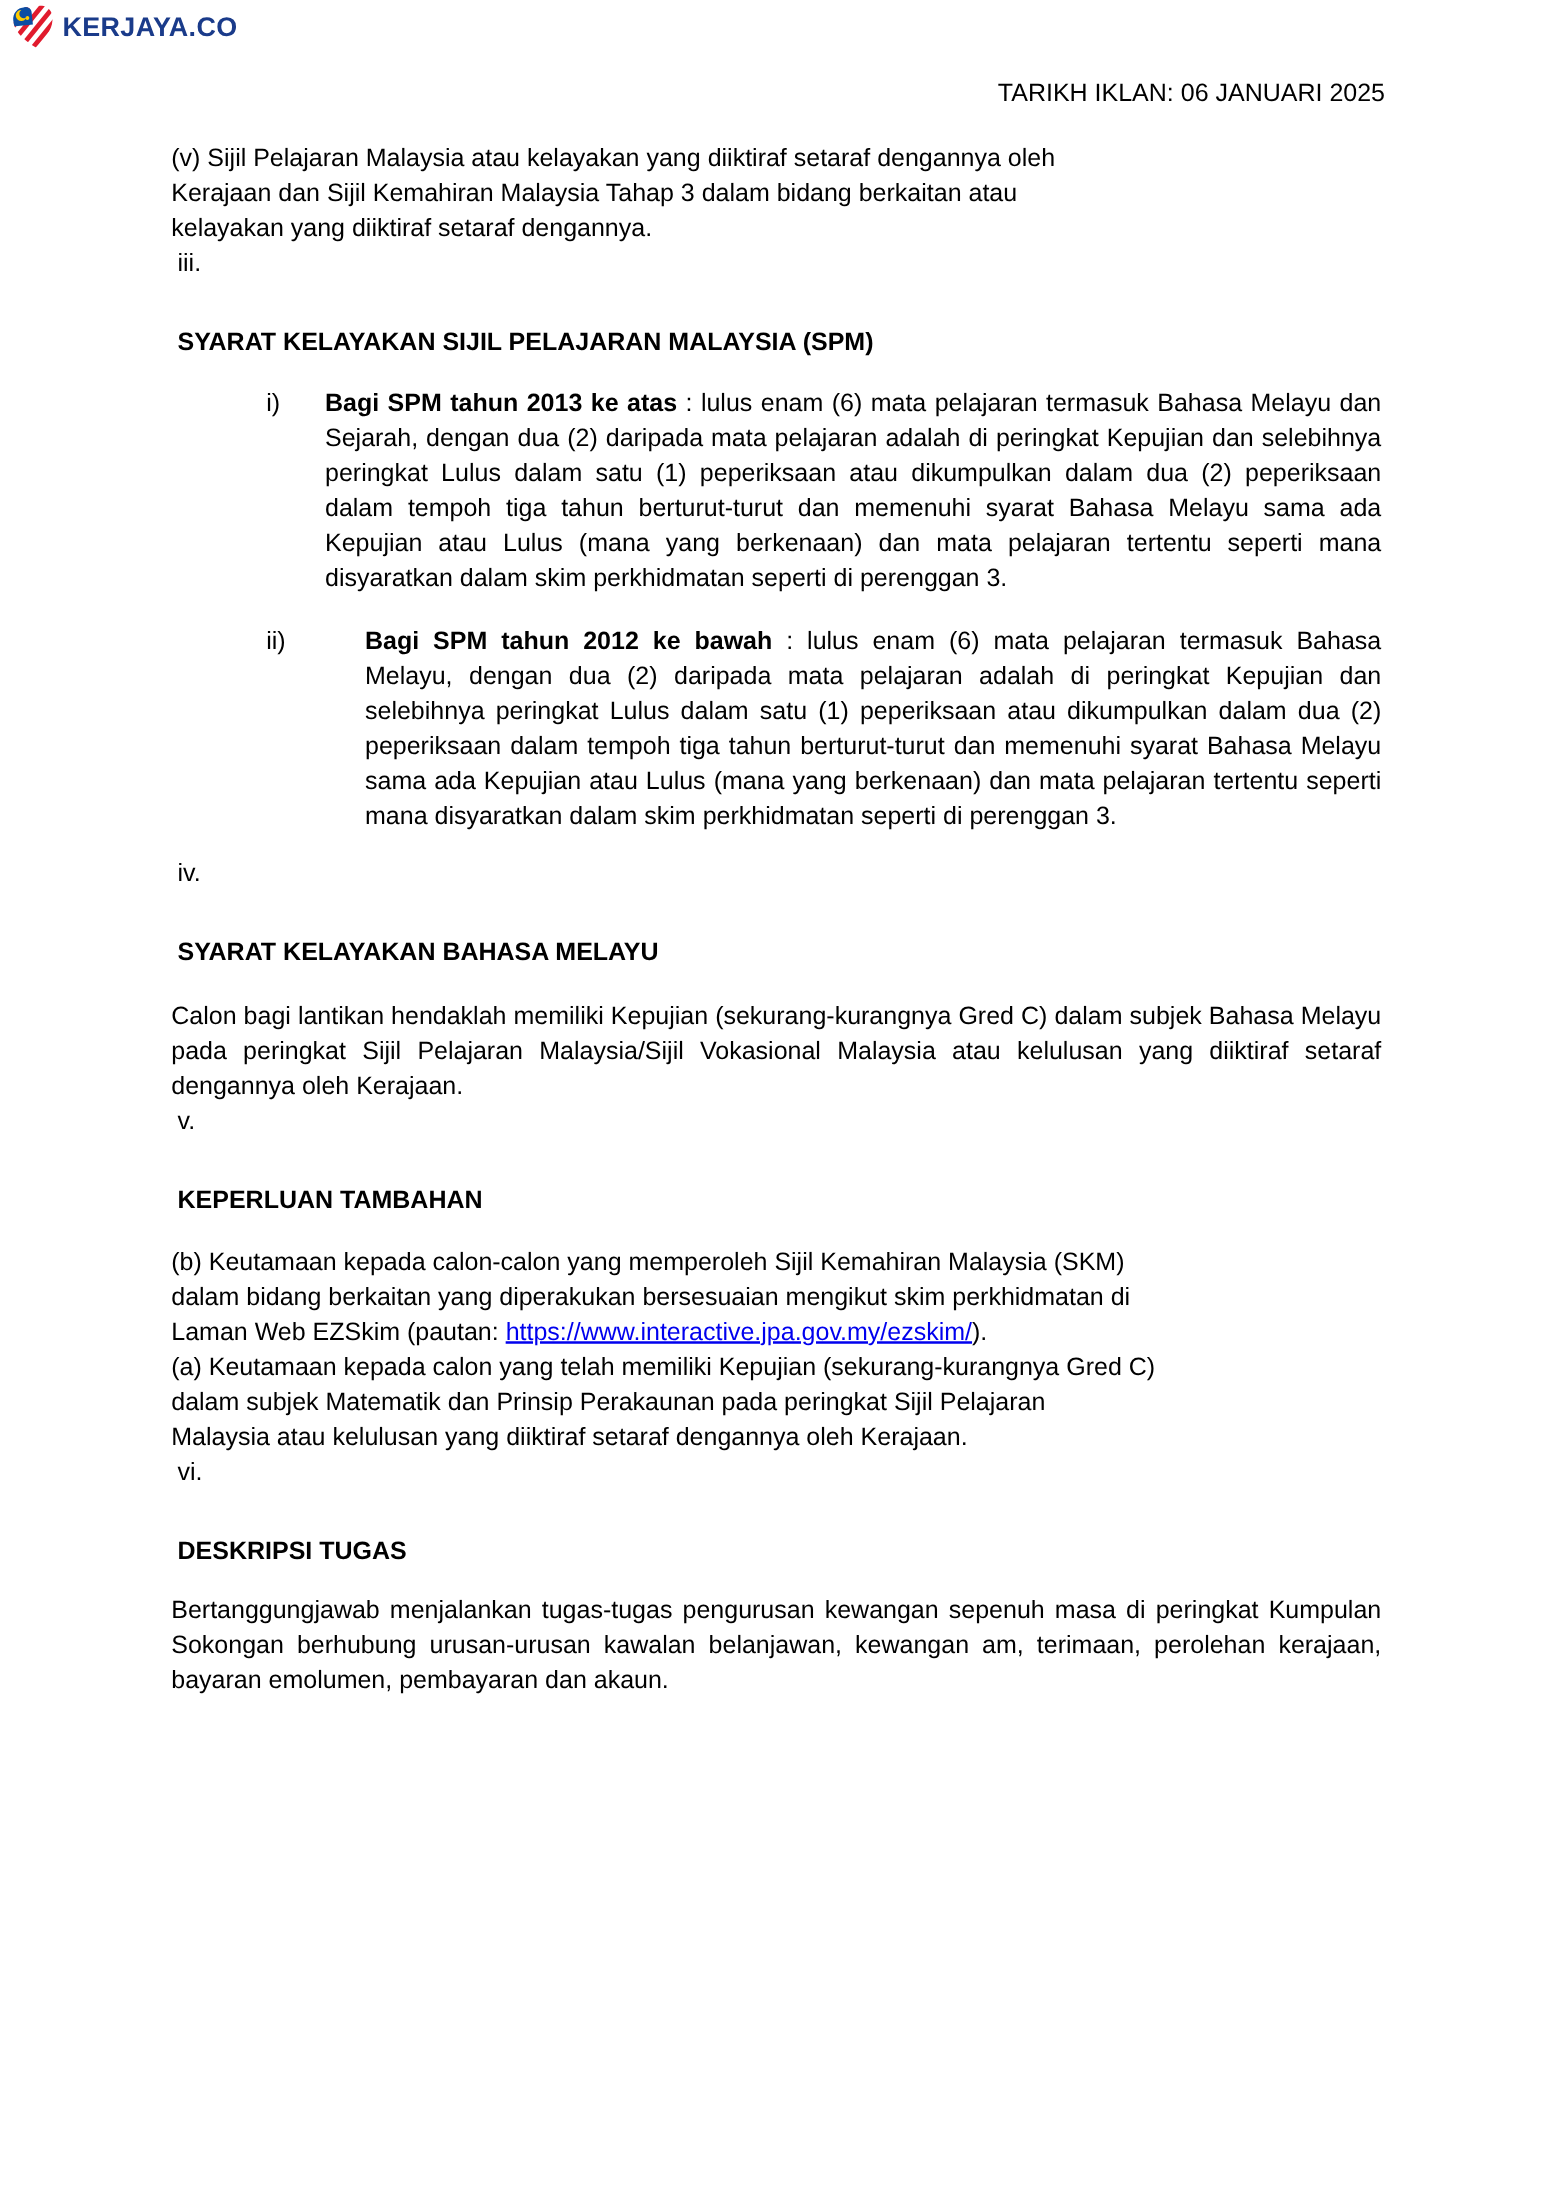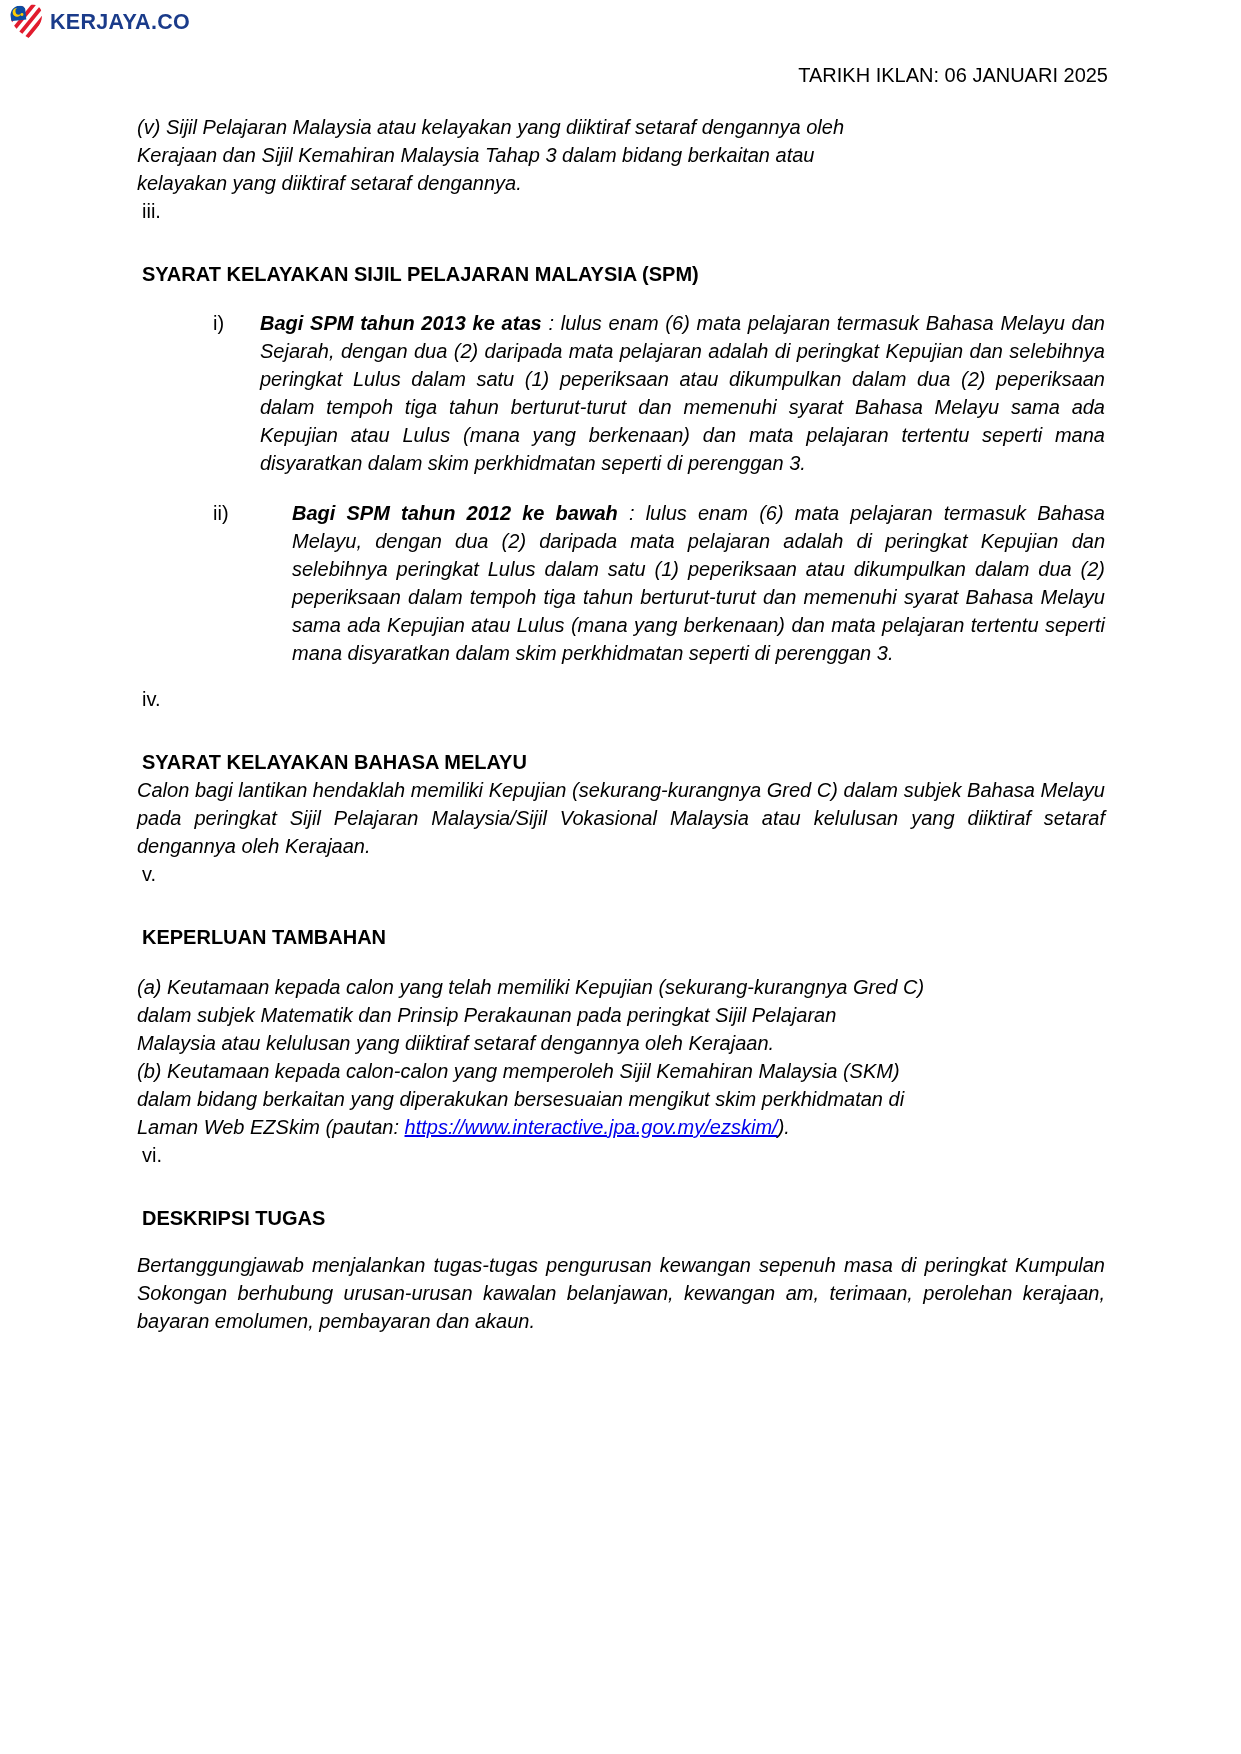--- a/index.html
+++ b/index.html
@@ -9,39 +9,39 @@
     color:#000; overflow:hidden;
   }
   
   .logo { position:absolute; left:10px; top:3px; display:flex; align-items:center; gap:6px; }
   .logo svg { transform:rotate(-6deg); }
   .logo-text { font-weight:bold; font-size:21.5px; letter-spacing:0.3px; color:#1a3b8a; }
   .date-line { position:absolute; top:61px; right:133px; white-space:nowrap; }
 
   
   .content { position:absolute; left:137px; top:113px; width:968px; }
-  .content p { margin:0;font-style:italic; }
+  .content p { margin:0; }
   .pre { white-space:pre-line; }
   .indent1 { margin-left:48px; }
   .just { text-align:justify; }
   .b { font-weight:bold; }
 
   .heading { display:flex; margin-left:5px; font-weight:bold;flex-direction:column; }
   .heading .num { flex:0 0 63px; font-weight:400; }
 
   .sub-item { display:flex; margin-left:76px; }
   .sub-item .marker { flex:0 0 47px; }
   .sub-item .sub-text { flex:1; text-align:justify; margin:0; }
 
   .mb-a { margin-bottom:36px; }
   .mb-b { margin-bottom:27px; }
   .mb-c { margin-bottom:21px; }
   .mb-d { margin-bottom:22px; }
   .mb-e { margin-bottom:18px;gap:32px; }
-  .mb-f { }
+  .mb-f { margin-bottom:23px; }
   .mb-g { margin-bottom:19px; }
 
   .link { color:#0000EE; text-decoration:underline; }
   .page-number { position:absolute; top:1630px; left:0; width:100%; text-align:center; }
 </style>
 </head>
 <body>
 
 <div class="page">
 
@@ -99,27 +99,27 @@
       <span class="title">SYARAT KELAYAKAN BAHASA MELAYU</span>
     </div>
 
     <p class="just mb-f">Calon bagi lantikan hendaklah memiliki Kepujian (sekurang-kurangnya Gred C) dalam subjek Bahasa Melayu pada peringkat Sijil Pelajaran Malaysia/Sijil Vokasional Malaysia atau kelulusan yang diiktiraf setaraf dengannya oleh Kerajaan.</p>
 
     <div class="heading mb-d">
       <span class="num">v.</span>
       <span class="title">KEPERLUAN TAMBAHAN</span>
     </div>
 
+    <p class="pre mb-c"><span>(b) Keutamaan kepada calon-calon yang memperoleh Sijil Kemahiran Malaysia (SKM)
+dalam bidang berkaitan yang diperakukan bersesuaian mengikut skim perkhidmatan di
+Laman Web EZSkim (pautan: </span><a class="link" href="#">https://www.interactive.jpa.gov.my/ezskim/</a><span>).</span></p>
+
     <p class="pre mb-d">(a) Keutamaan kepada calon yang telah memiliki Kepujian (sekurang-kurangnya Gred C)
 dalam subjek Matematik dan Prinsip Perakaunan pada peringkat Sijil Pelajaran
 Malaysia atau kelulusan yang diiktiraf setaraf dengannya oleh Kerajaan.</p>
-
-    <p class="pre mb-c"><span>(b) Keutamaan kepada calon-calon yang memperoleh Sijil Kemahiran Malaysia (SKM)
-dalam bidang berkaitan yang diperakukan bersesuaian mengikut skim perkhidmatan di
-Laman Web EZSkim (pautan: </span><a class="link" href="#">https://www.interactive.jpa.gov.my/ezskim/</a><span>).</span></p>
 
     <div class="heading mb-g">
       <span class="num">vi.</span>
       <span class="title">DESKRIPSI TUGAS</span>
     </div>
 
     <p class="just">Bertanggungjawab menjalankan tugas-tugas pengurusan kewangan sepenuh masa di peringkat Kumpulan Sokongan berhubung urusan-urusan kawalan belanjawan, kewangan am, terimaan, perolehan kerajaan, bayaran emolumen, pembayaran dan akaun.</p>
 
   </div>
 

